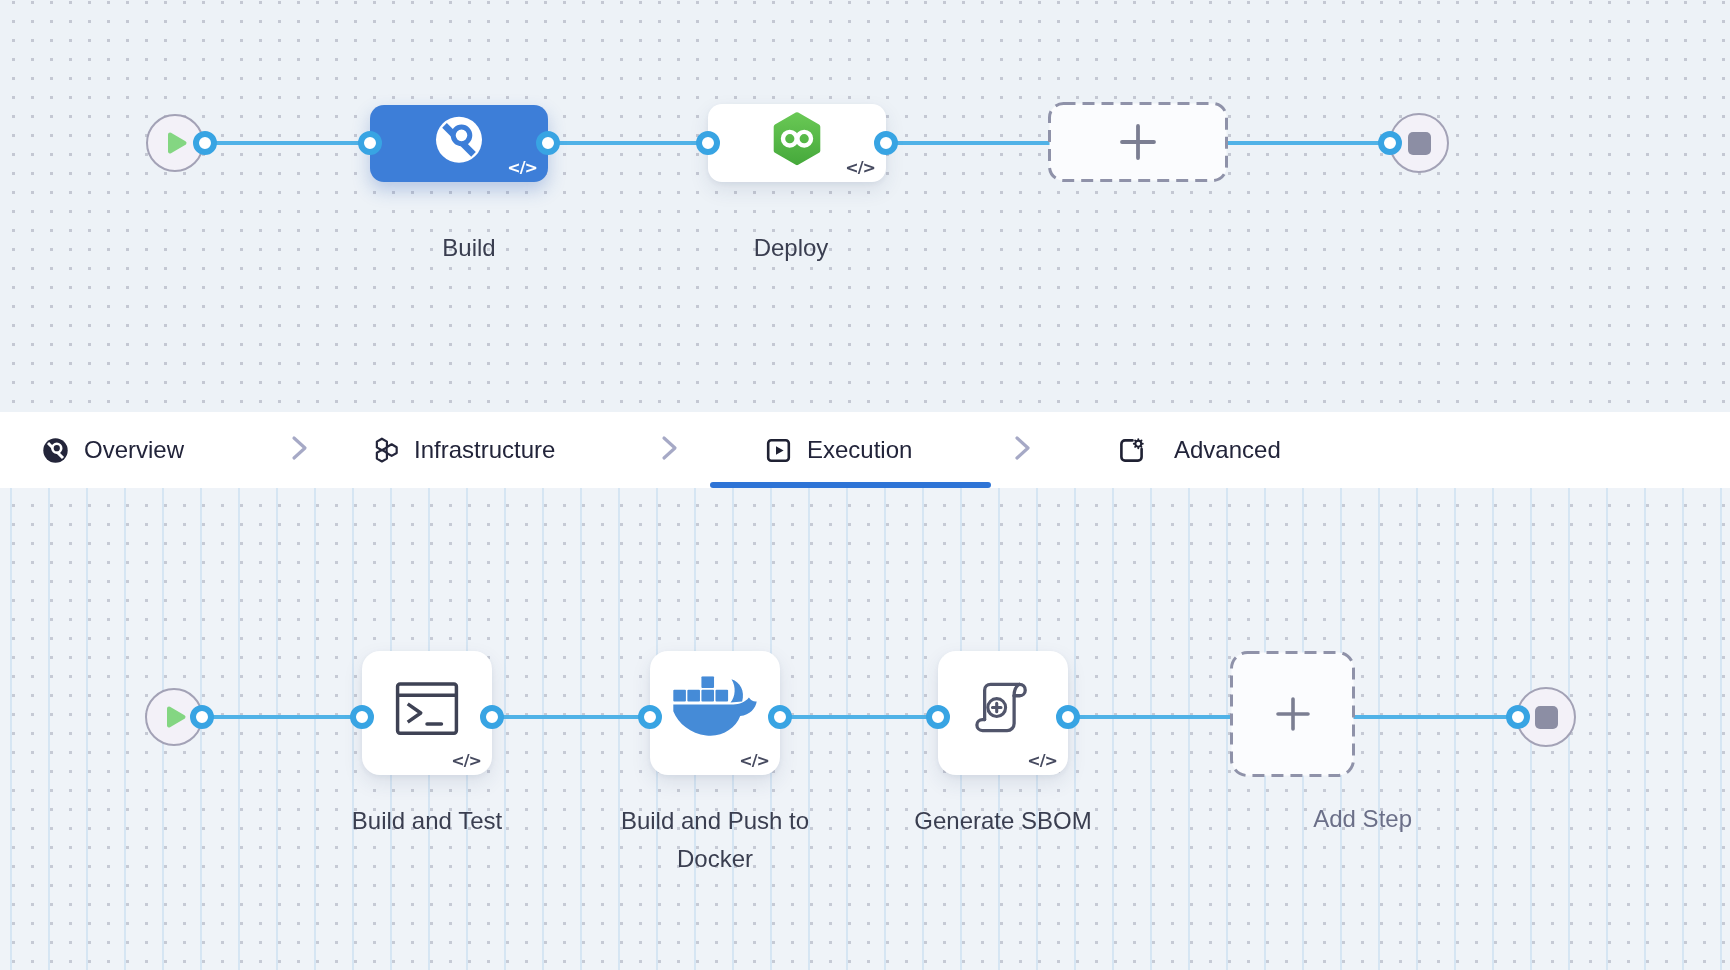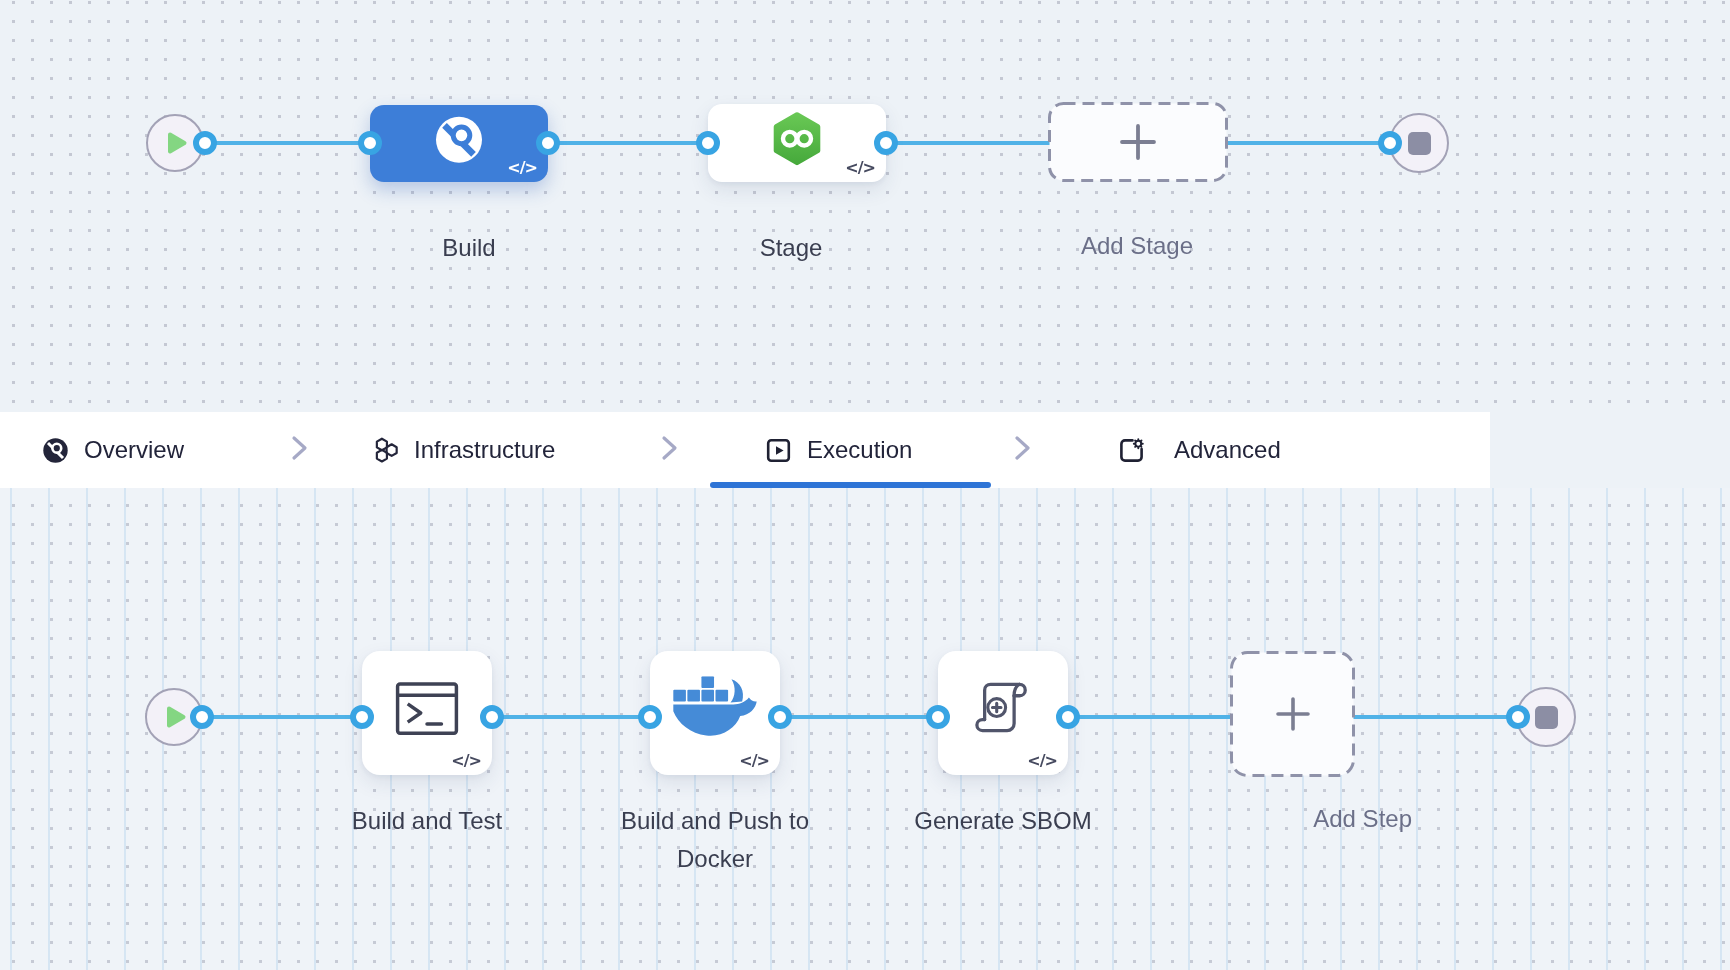--- a/index.html
+++ b/index.html
@@ -55,21 +55,21 @@
   .dashed-node{position:absolute;z-index:3;}
   .dashed-node svg{display:block;}
   .dashed-node .plus{position:absolute;left:50%;top:50%;transform:translate(-50%,-50%);}
   .flow-label{
     position:absolute;width:240px;text-align:center;
     font-size:24px;line-height:38px;color:#3A3E50;z-index:2;
   }
   .flow-label.muted{color:#6B6F88;}
   
   .tab-strip{
-    position:absolute;left:0;top:412px;width:1490px;height:76px;
+    position:absolute;left:0;top:412px;width:1730px;height:76px;
     background:#FFFFFF;z-index:4;
   }
   .tab{
     position:absolute;top:0;height:100%;
     display:flex;align-items:center;gap:15px;cursor:pointer;
   }
   .tab-label{font-size:24px;font-weight:500;color:#22243A;white-space:nowrap;}
   .chev{position:absolute;top:50%;transform:translateY(-50%);}
   .tab-underline{
     position:absolute;left:710px;bottom:0;width:281px;height:6px;
@@ -135,22 +135,21 @@
   </div>
 
   <div class="port" style="left:193px;top:131px;"></div>
   <div class="port" style="left:358px;top:131px;"></div>
   <div class="port" style="left:536px;top:131px;"></div>
   <div class="port" style="left:696px;top:131px;"></div>
   <div class="port" style="left:874px;top:131px;"></div>
   <div class="port" style="left:1378px;top:131px;"></div>
 
   <div class="flow-label" style="left:349px;top:229px;">Build</div>
-  <div class="flow-label" style="left:671px;top:229px;">Stage</div>
-  <div class="flow-label muted" style="left:1017px;top:227px;">Add Stage</div>
+  <div class="flow-label" style="left:671px;top:229px;">Deploy</div>
 </div>
 
 <div class="tab-strip">
 
   <div class="tab" style="left:42px;">
     <svg width="27" height="27" viewBox="0 0 27 27">
       <circle cx="13.5" cy="13.5" r="12.2" fill="#23253A"></circle>
       <line x1="6" y1="6" x2="21" y2="21" stroke="#FFFFFF" stroke-width="3"></line>
       <circle cx="14.8" cy="11.2" r="4.4" fill="#23253A" stroke="#FFFFFF" stroke-width="2.6"></circle>
     </svg>

